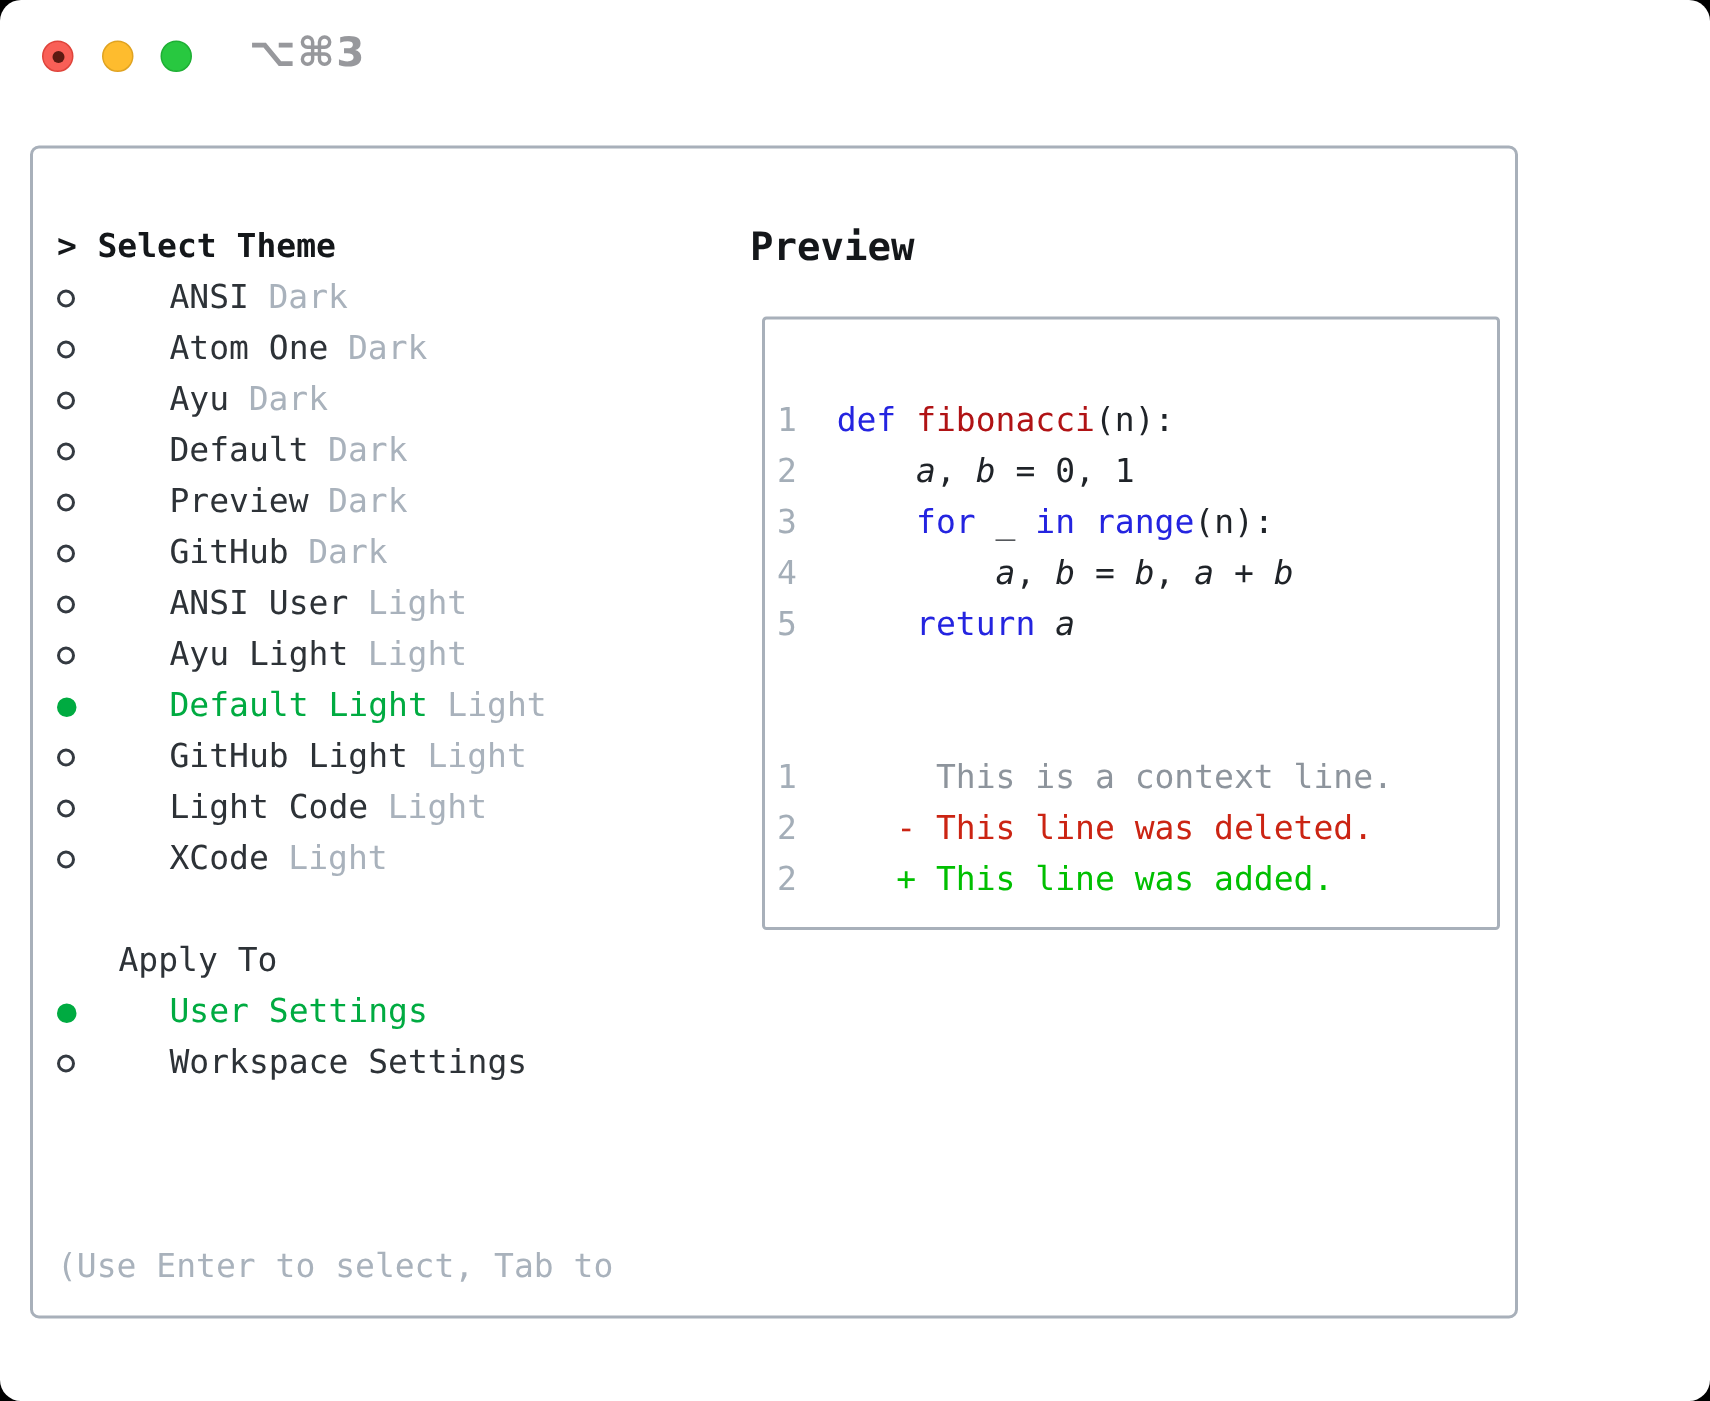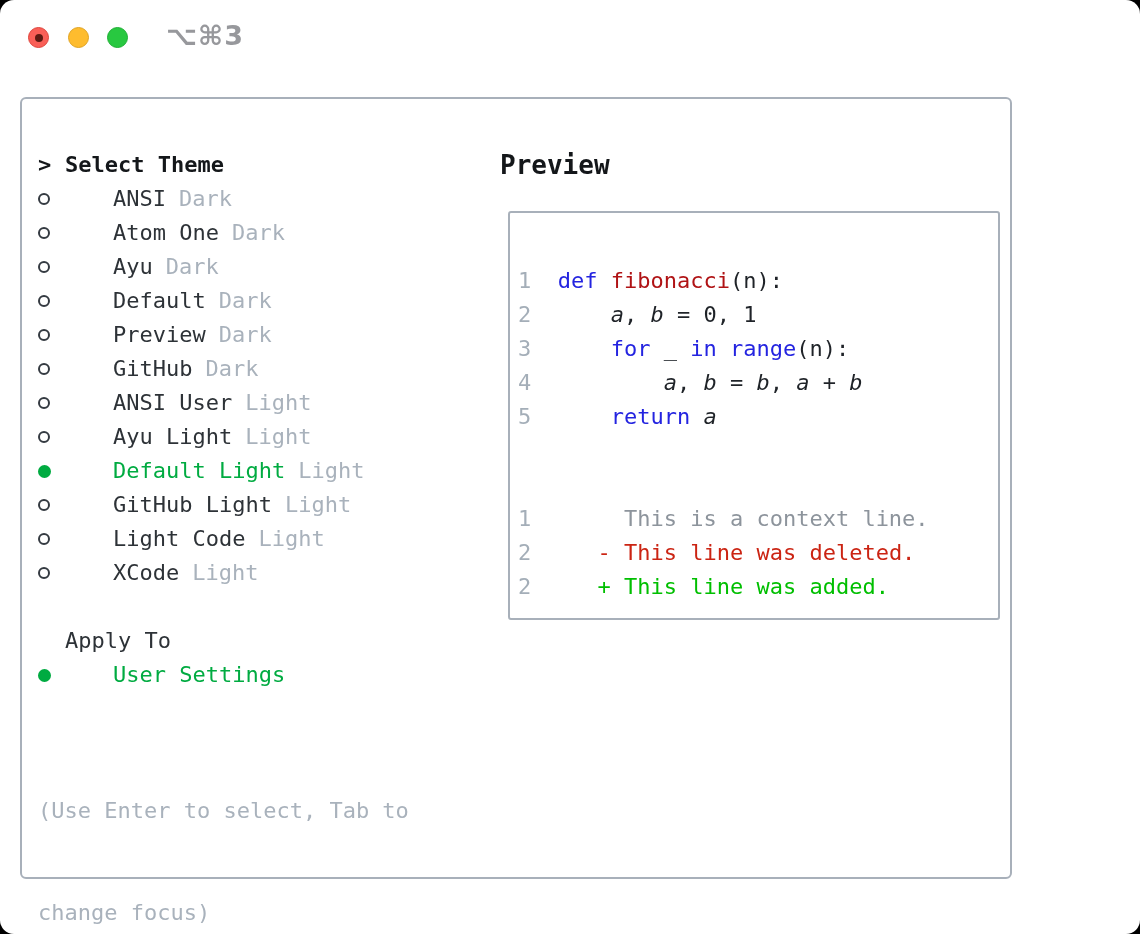--- a/index.html
+++ b/index.html
@@ -31,21 +31,21 @@
   .content{position:absolute;left:16px;top:49px;font-size:22px;line-height:34px;color:var(--text);}
   .row{display:flex;height:34px;align-items:center;white-space:pre;}
   .marker-wrap{display:flex;align-items:center;width:27px;height:34px;flex:0 0 27px;}
   .circle{display:block;width:12px;height:12px;border:2px solid #343a41;border-radius:50%;}
   .circle.sel{width:13px;height:13px;background:var(--green);border-color:var(--green);}
   .prompt{font-weight:bold;color:var(--black);width:27px;flex:0 0 27px;}
   .hdr{font-weight:bold;color:var(--black);}
   .name{color:var(--text);margin-left:48px;}
   .name.green{color:var(--green);}
   .variant{color:var(--muted);margin-left:13px;}
-  .apply-header{margin-top:34px;}
+  .apply-header{margin-top:34px;gap:14px;}
   .help{margin-top:34px;color:var(--muted);white-space:pre;}
 
   
   .preview-label{position:absolute;left:478px;top:49px;font-size:26px;line-height:34px;
        font-weight:bold;color:var(--black);}
   .preview-box{position:absolute;left:486px;top:112px;width:492px;height:409px;
        border:2px solid var(--border);border-radius:3px;background:#fff;overflow:hidden;}
   .codepre{margin:0;padding:17px 0 0 8px;font-size:22px;line-height:34px;}
   .pline{height:34px;white-space:pre;}
   .tok-num{color:var(--num);}
@@ -92,20 +92,21 @@
           <div class="row"><span class="marker-wrap"><span class="circle"></span></span><span class="name">XCode</span><span class="variant">Light</span></div>
         </div>
 
       <div class="row apply-header">
         <span class="marker-wrap"></span>
         <span>Apply To</span>
       </div>
 
       <div id="apply-list">
           <div class="row"><span class="marker-wrap"><span class="circle sel"></span></span><span class="name green">User Settings</span></div>
+          <div class="row"><span class="marker-wrap"><span class="circle"></span></span><span class="name">Workspace Settings</span></div>
         </div>
 
       <div class="help">
         <div>(Use Enter to select, Tab to</div>
         <div>change focus)</div>
       </div>
     </div>
 
     <div class="preview-label">Preview</div>
 

